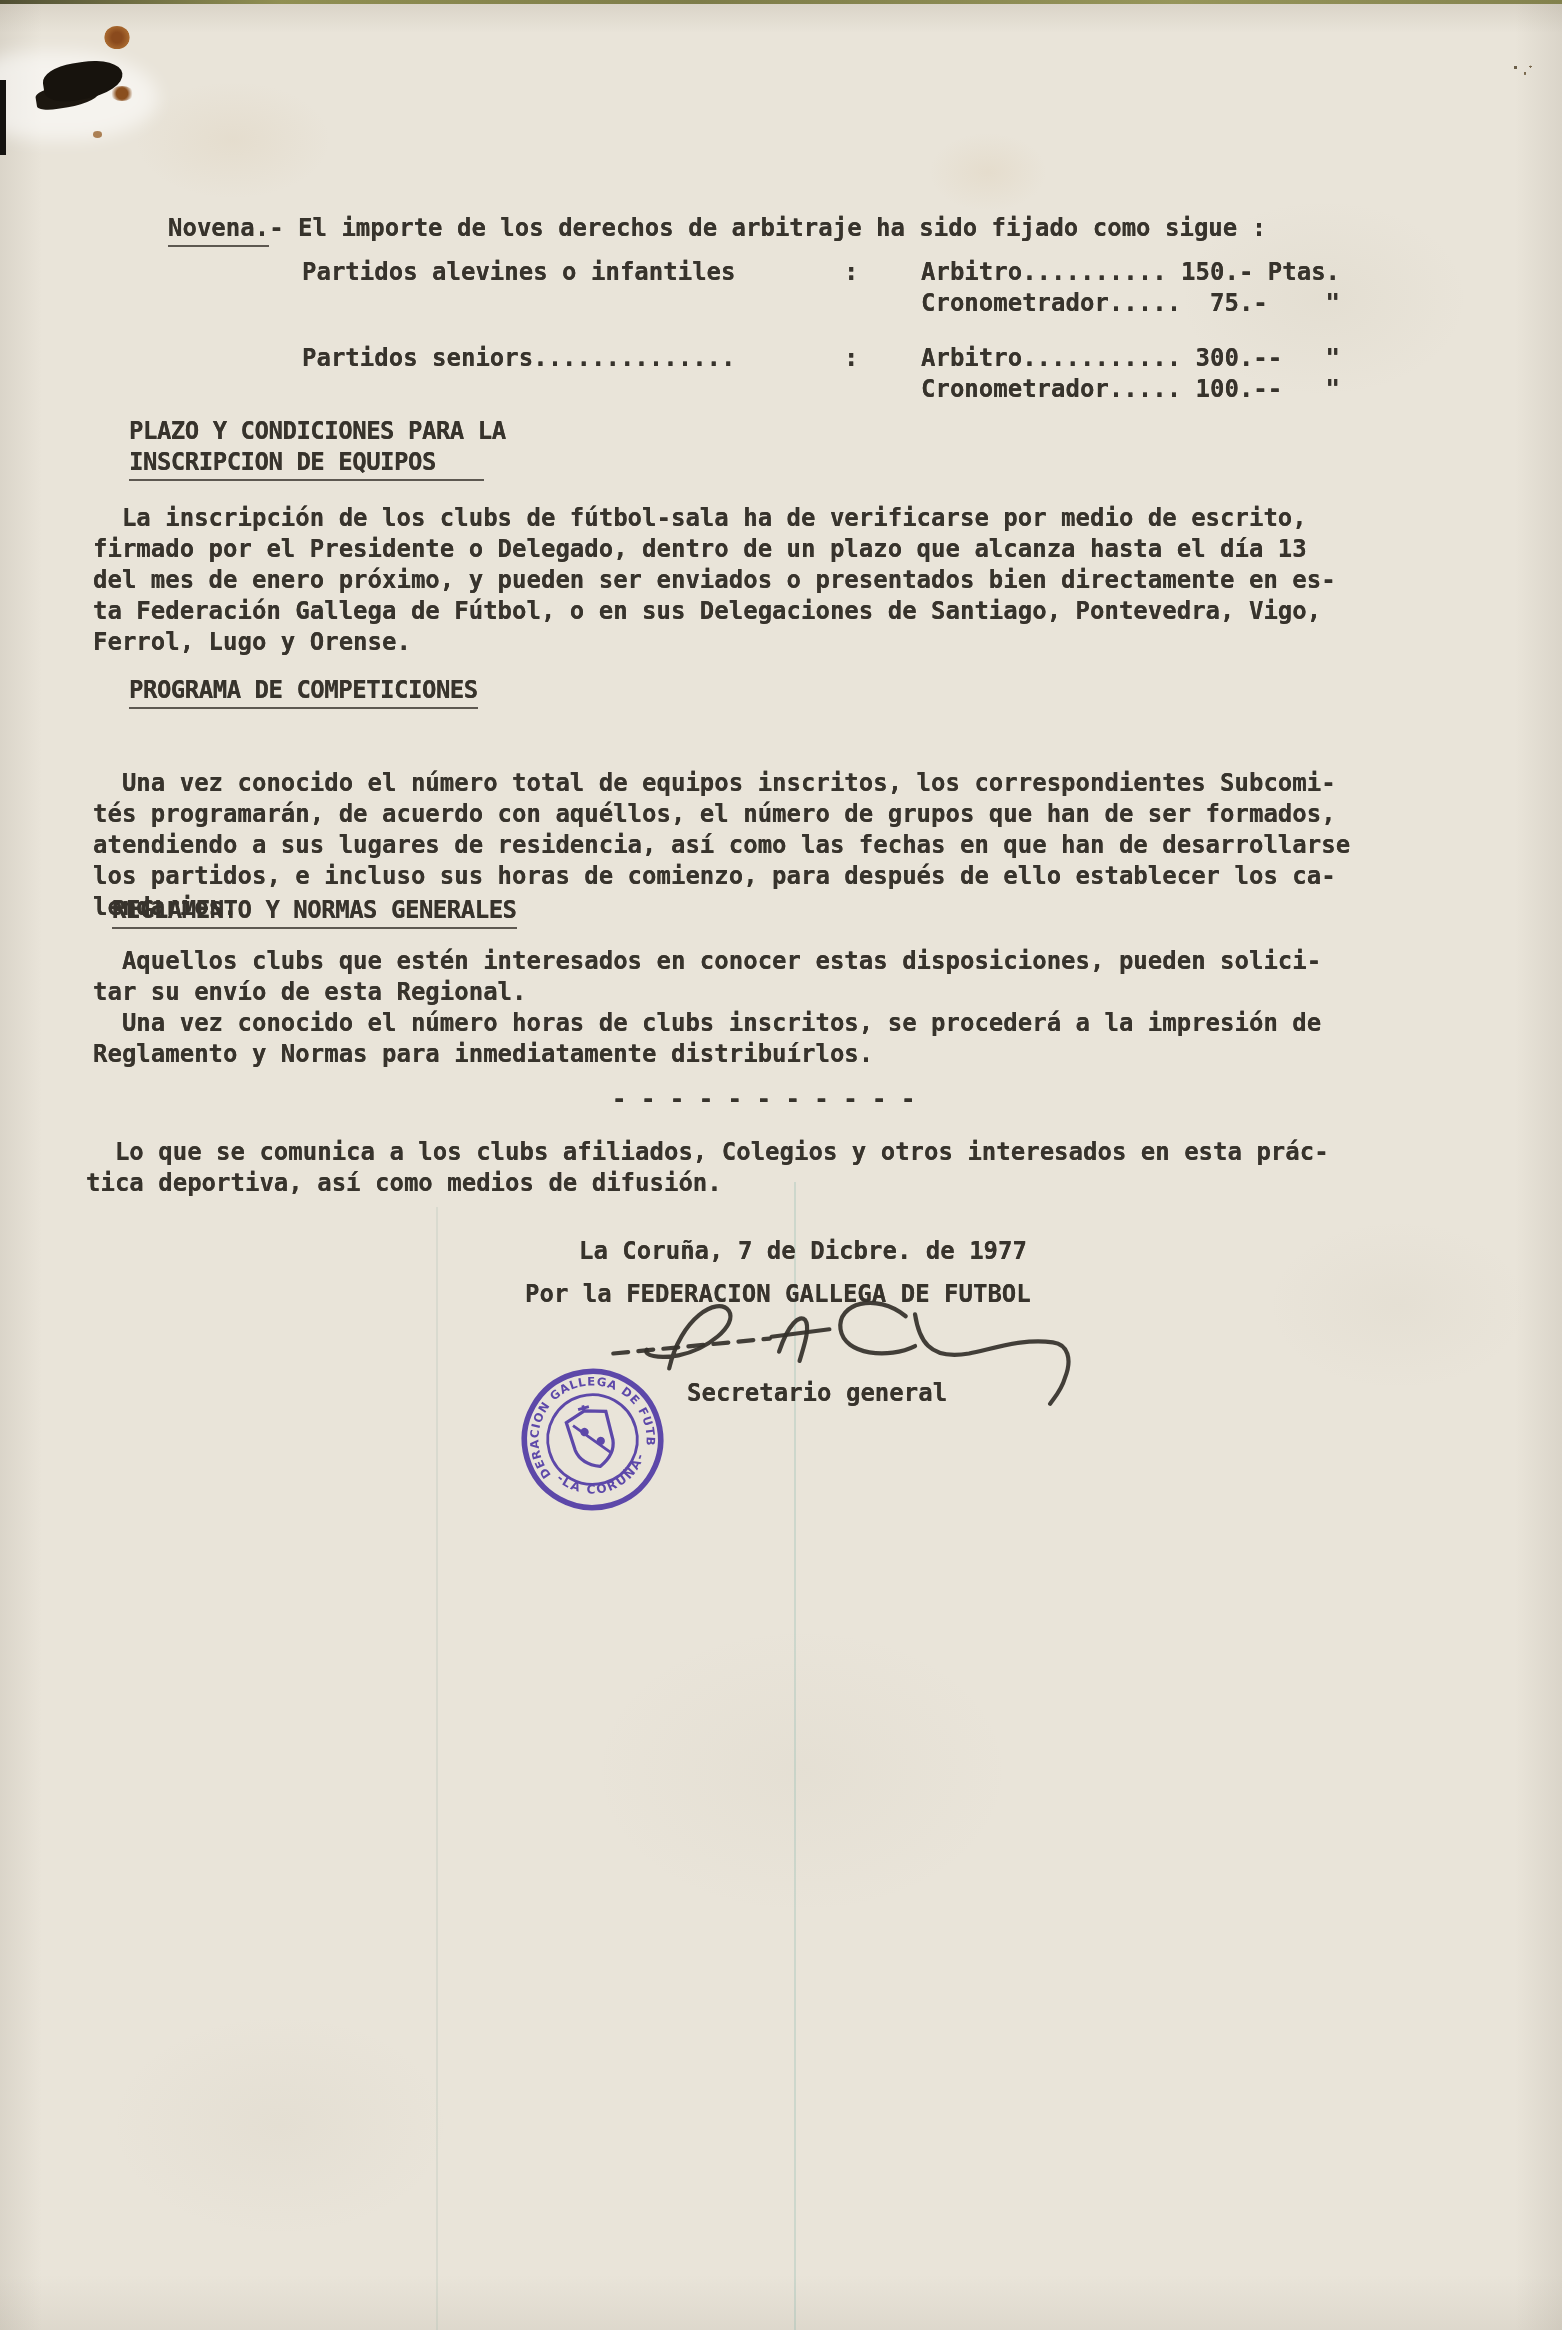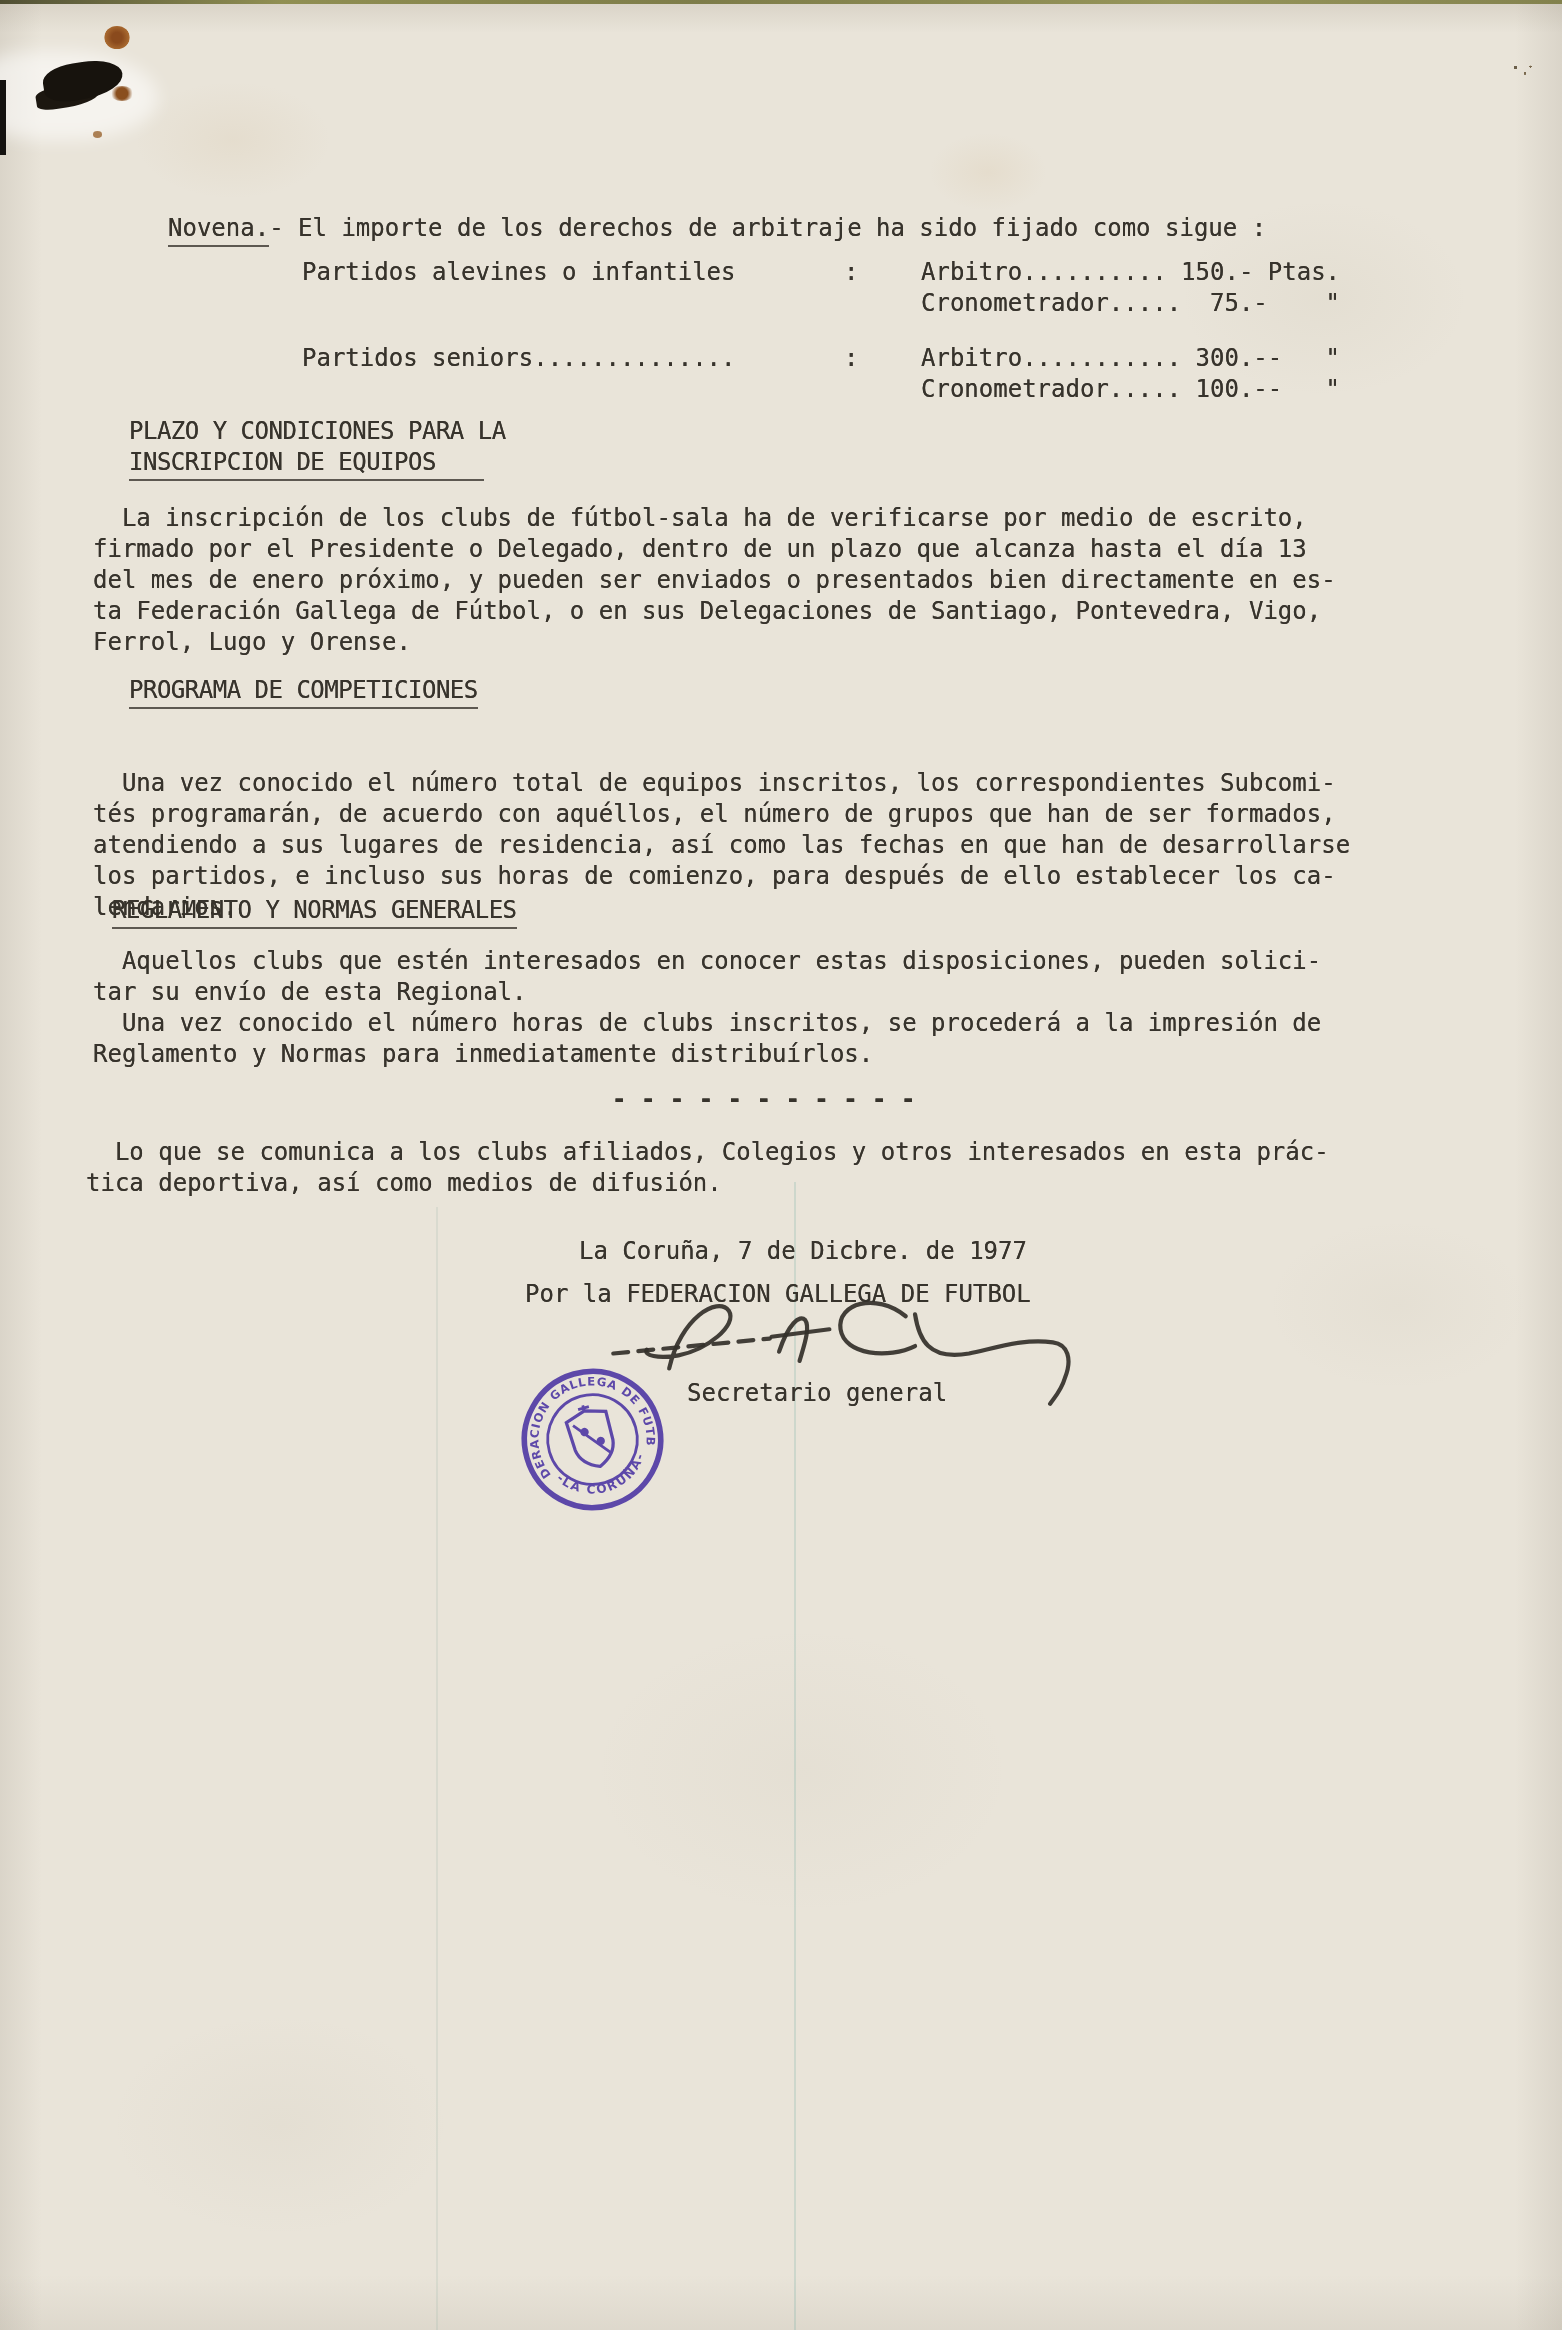--- a/index.html
+++ b/index.html
@@ -10,21 +10,21 @@
       radial-gradient(84px 56px at 988px 172px, rgba(193,155,98,0.10), transparent 70%),
       radial-gradient(140px 84px at 233px 140px, rgba(185,150,95,0.09), transparent 70%),
       radial-gradient(205px 140px at 1324px 298px, rgba(160,150,120,0.07), transparent 70%),
       radial-gradient(298px 205px at 802px 1771px, rgba(150,140,115,0.05), transparent 70%),
       radial-gradient(242px 158px at 280px 2125px, rgba(150,140,115,0.06), transparent 70%),
       radial-gradient(186px 121px at 1398px 1305px, rgba(150,140,115,0.05), transparent 70%),
       linear-gradient(90deg, rgba(110,100,85,0.12) 0, rgba(110,100,85,0) 42px, rgba(110,100,85,0) 1515px, rgba(110,100,85,0.12) 100%),
       linear-gradient(180deg, rgba(110,100,80,0.14) 0, rgba(110,100,80,0) 33px, rgba(110,100,80,0) 2275px, rgba(120,110,90,0.10) 100%),
       #e9e4d9;}
   .t{position:absolute;white-space:pre;font-size:24px;line-height:31px;color:#37332c;
-     text-shadow:0 0 0.6px rgba(55,51,44,0.85);}
+     text-shadow:0 0 0.6px rgba(55,51,44,0.85);font-weight:bold;}
   .hd{letter-spacing:-0.5px;}
   .ul{display:inline-block;border-bottom:2.8px solid rgba(58,53,46,0.8);padding-bottom:0.9px;}
   .ext{padding-right:48px;}
   
   .topstrip{position:absolute;left:0;top:0;width:100%;height:3.7px;
     background:linear-gradient(90deg,#3a3a1c,#83833e 18%,#6d6d33 45%,#8a8a47 75%,#75753a);opacity:.85;}
   .staple{position:absolute;left:43px;top:62px;width:80px;height:37px;background:#17130d;
     border-radius:46% 54% 60% 40%;transform:rotate(-9deg);box-shadow:-17px 13px 0 -7.5px #1c1710;}
   .rust1{position:absolute;left:104px;top:26px;width:26px;height:23px;background:radial-gradient(circle,#8a4a1d 30%,#a96a30 70%,transparent 75%);border-radius:50%;filter:blur(0.5px);}
   .rust2{position:absolute;left:110px;top:86px;width:24px;height:15px;background:radial-gradient(circle,#8a4f1e 40%,transparent 75%);border-radius:50%;}

